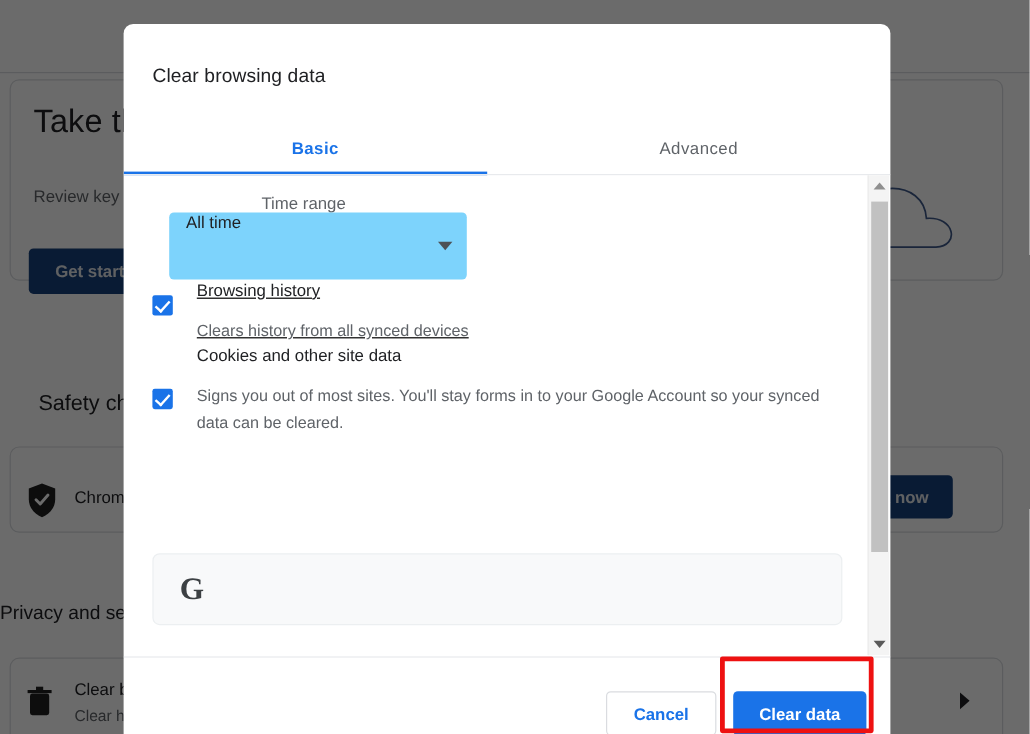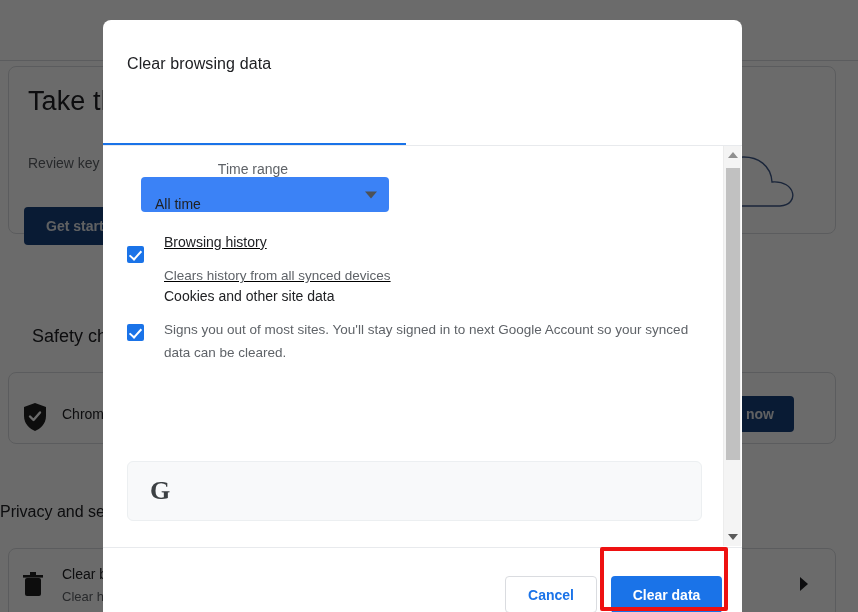--- a/index.html
+++ b/index.html
@@ -131,24 +131,24 @@
   }
 
   
   #timerange-row {
     position: absolute; left: 14px; top: 15px;
     display: flex; align-items: center; flex-direction: column;
   }
   #timerange-label { font-size: 14px; color: #5f6368; }
   #timerange-select {
     margin-left: 24px;
-    width: 248px; height: 35px;
-    background: #3b82f6;
+    width: 248px; height: 56px;
+    background: #7dd3fc;
     border-radius: 4px;
-    display: flex; align-items: flex-end;
+    display: flex; align-items: flex-start;
     padding: 0 14px;
     cursor: pointer;
     position: relative;
   }
   #timerange-value { font-size: 14px; color: #202124; }
   #timerange-caret {
     position: absolute; right: 12px; top: 50%; transform: translateY(-50%);
     width: 0; height: 0;
     border-left: 6px solid transparent;
     border-right: 6px solid transparent;
@@ -320,20 +320,24 @@
     <path d="M2 1 L10 8 L2 15 Z" fill="#202124"></path>
   </svg>
 </div>
 
 <div id="scrim"></div>
 
 <div id="dialog">
 
   <div id="dialog-title">Clear browsing data</div>
 
+  <div id="tabs">
+    <div class="tab active">Basic</div>
+    <div class="tab inactive">Advanced</div>
+  </div>
   <div id="tab-underline"></div>
   <div id="tab-divider"></div>
 
   <div id="dialog-body">
 
     <div id="timerange-row">
       <div id="timerange-label">Time range</div>
       <div id="timerange-select">
         <span id="timerange-value">All time</span>
         <span id="timerange-caret"></span>
@@ -345,21 +349,21 @@
       <div class="cb-text">
         <div class="cb-title">Browsing history</div>
         <div class="cb-desc">Clears history from all synced devices</div>
       </div>
     </div>
 
     <div class="cb-row" id="cb-row-2">
       <div class="cb-box"></div>
       <div class="cb-text">
         <div class="cb-title">Cookies and other site data</div>
-        <div class="cb-desc">Signs you out of most sites. You'll stay signed in to next Google Account so your synced data can be cleared.</div>
+        <div class="cb-desc">Signs you out of most sites. You'll stay forms in to your Google Account so your synced data can be cleared.</div>
       </div>
     </div>
 
 
     <div id="info-box">
       <div id="info-g">G</div>
     </div>
 
   </div>
 

